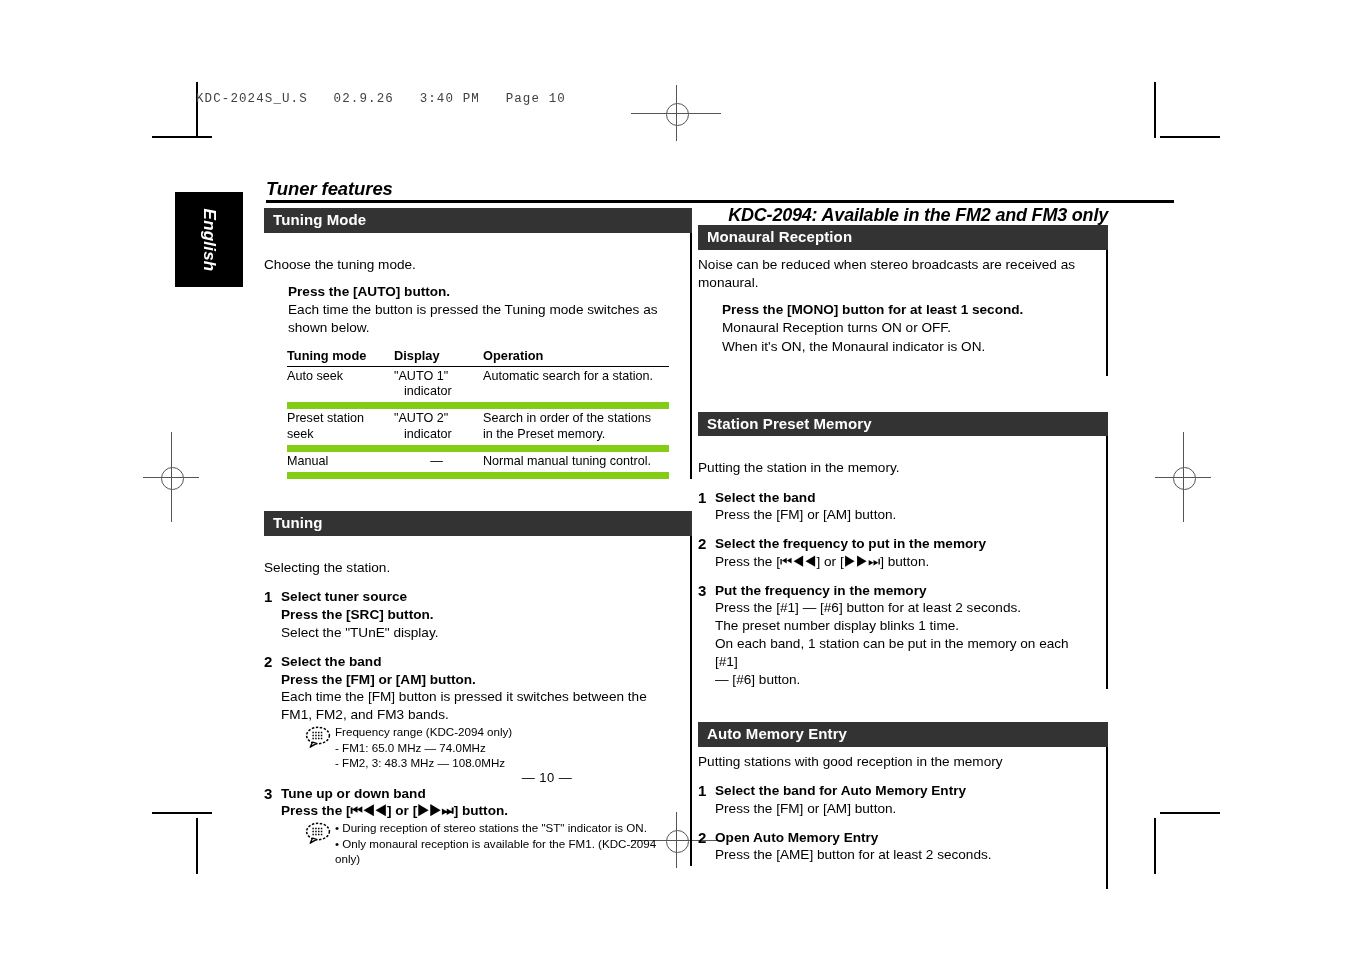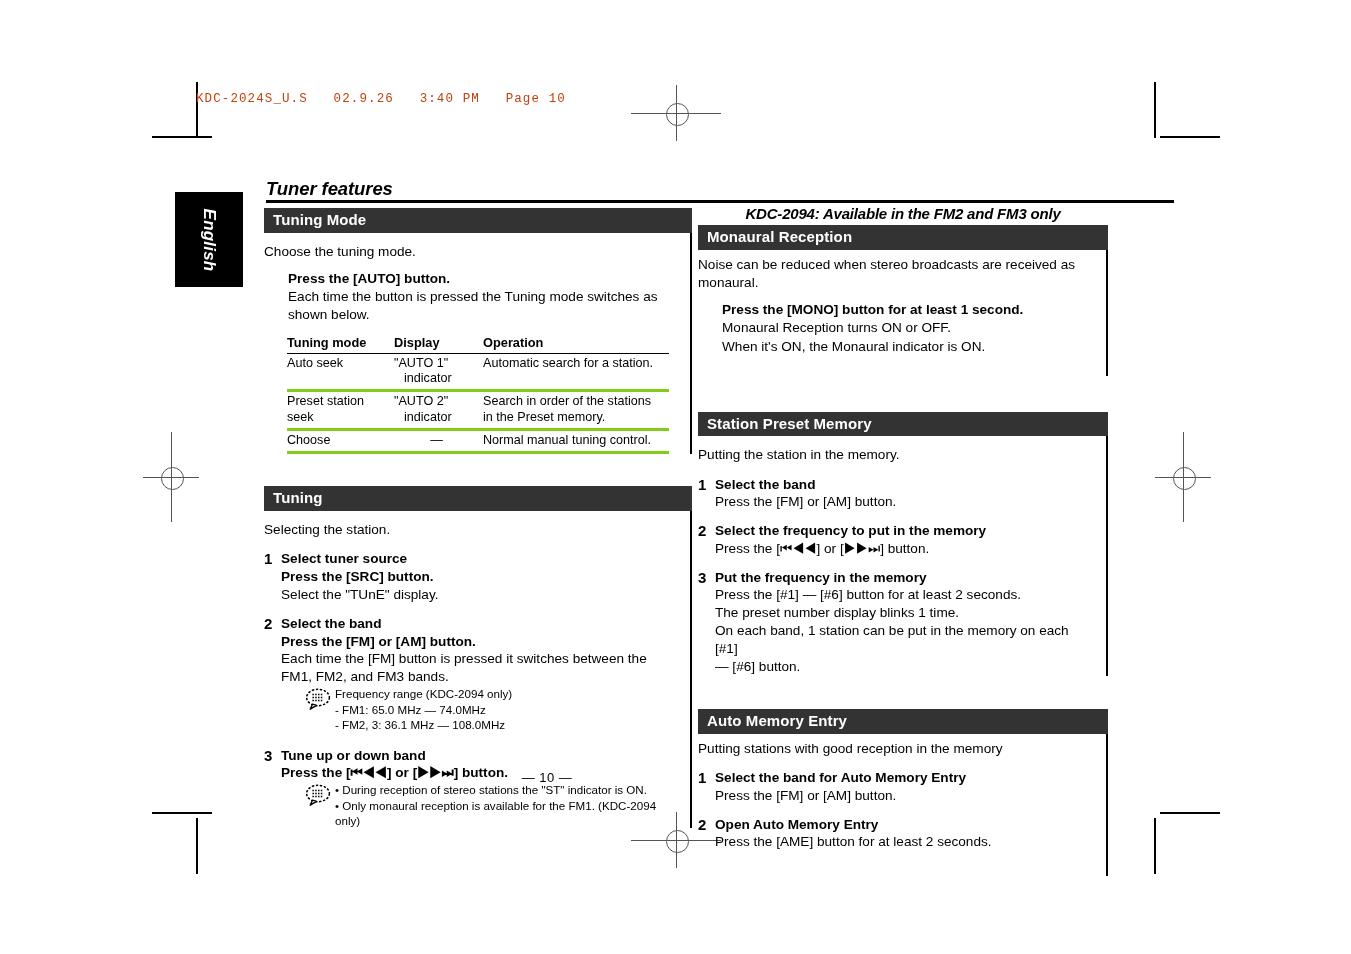--- a/index.html
+++ b/index.html
@@ -31,21 +31,21 @@
   }
   .reg.vert { width: 56px; height: 90px; }
 
   
   .film-header {
     position: absolute;
     left: 196px; top: 92px;
     font-family: "Liberation Mono", monospace;
     font-size: 12.5px;
     letter-spacing: 1.1px;
-    color: #c2410c;
+    color: #404040;
     white-space: pre;
   }
 
   
   .page { position: absolute; left: 0; top: 0; width: 1351px; height: 954px; }
 
   .lang-tab {
     position: absolute;
     left: 175px; top: 192px;
     width: 68px; height: 95px;
@@ -78,22 +78,22 @@
     background: #000;
   }
 
   .col-left  { position: absolute; left: 264px; top: 208px; width: 428px; }
   .col-right { position: absolute; left: 698px; top: 208px; width: 410px; }
 
   .kdc-note {
     position: absolute;
     left: 698px; top: 205px;
     width: 410px;
-    text-align: center;
-    font-size: 15px;
+    text-align: right;
+    font-size: 18px;
     font-style: italic;
     font-weight: bold;
     letter-spacing: -0.2px;
   }
 
   
   .section { position: relative; margin-bottom: 0; }
   .sec-bar {
     background: #333333;
     color: #ffffff;
@@ -104,21 +104,21 @@
     line-height: 1.18;
   }
   .sec-body {
     position: relative;
     padding: 6px 12px 0 0;
     border-right: 2px solid #000;
     font-size: 13.6px;
     line-height: 1.34;
   }
 
-  .lead { margin: 4px 0 0 0; }
+  .lead { margin: 17px 0 0 0; }
   .tight { margin: 0; }
 
   .step { display: flex; margin-top: 11px; }
   .step-num {
     font-weight: bold;
     font-size: 15px;
     width: 17px;
     flex: 0 0 17px;
     line-height: 1.26;
   }
@@ -148,21 +148,21 @@
     text-align: left;
     font-weight: bold;
     font-size: 12.8px;
     padding: 0 4px 2px 0;
     border-bottom: 1.6px solid #000;
     vertical-align: bottom;
   }
   table.tm td {
     text-align: left;
     padding: 2px 4px 3px 0;
-    border-bottom: 3px solid #84cc16;
+    border-bottom: 7px solid #84cc16;
     vertical-align: top;
     line-height: 1.22;
   }
   table.tm .c1 { width: 103px; }
   table.tm .c2 { width: 85px; }
   table.tm .c3 { width: auto; }
   .cell-sub { padding-left: 10px; display: block; }
 
   .page-num {
     position: absolute;
@@ -263,21 +263,21 @@
                 <span>"AUTO 2"</span>
                 <span class="cell-sub">indicator</span>
               </td>
               <td>
                 <span>Search in order of the stations</span><br>
                 <span>in the Preset memory.</span>
               </td>
             </tr>
             <tr>
               <td>
-                <span>Choose</span>
+                <span>Manual</span>
               </td>
               <td style="text-align:center;">
                 <span>—</span>
               </td>
               <td>
                 <span>Normal manual tuning control.</span>
               </td>
             </tr>
           </tbody>
         </table>
@@ -312,21 +312,21 @@
                   <ellipse cx="13" cy="9.5" rx="11.4" ry="8.2" fill="none" stroke="#000" stroke-width="1.5" stroke-dasharray="2.4 1.6"></ellipse>
                   <path d="M7.5 16.2 L5.2 21.2 L11.6 17.4 Z" fill="#fff" stroke="#000" stroke-width="1.4" stroke-linejoin="round"></path>
                   <line x1="7.4" y1="6.6" x2="18.6" y2="6.6" stroke="#000" stroke-width="1.5" stroke-dasharray="1.5 1.3"></line>
                   <line x1="7.4" y1="9.6" x2="18.6" y2="9.6" stroke="#000" stroke-width="1.5" stroke-dasharray="1.5 1.3"></line>
                   <line x1="7.4" y1="12.6" x2="18.6" y2="12.6" stroke="#000" stroke-width="1.5" stroke-dasharray="1.5 1.3"></line>
                 </svg>
               </div>
               <div class="note-text">
                 <div>Frequency range (KDC-2094 only)</div>
                 <div>- FM1: 65.0 MHz — 74.0MHz</div>
-                <div>- FM2, 3: 36.1 MHz — 108.0MHz</div>
+                <div>- FM2, 3: 48.3 MHz — 108.0MHz</div>
               </div>
             </div>
           </div>
         </div>
 
         <div class="step" style="margin-top:14px;">
           <div class="step-num">3</div>
           <div class="step-body">
             <div class="step-title">Tune up or down band</div>
             <div class="step-line bold">Press the [⏮◀◀] or [▶▶⏭] button.</div>

